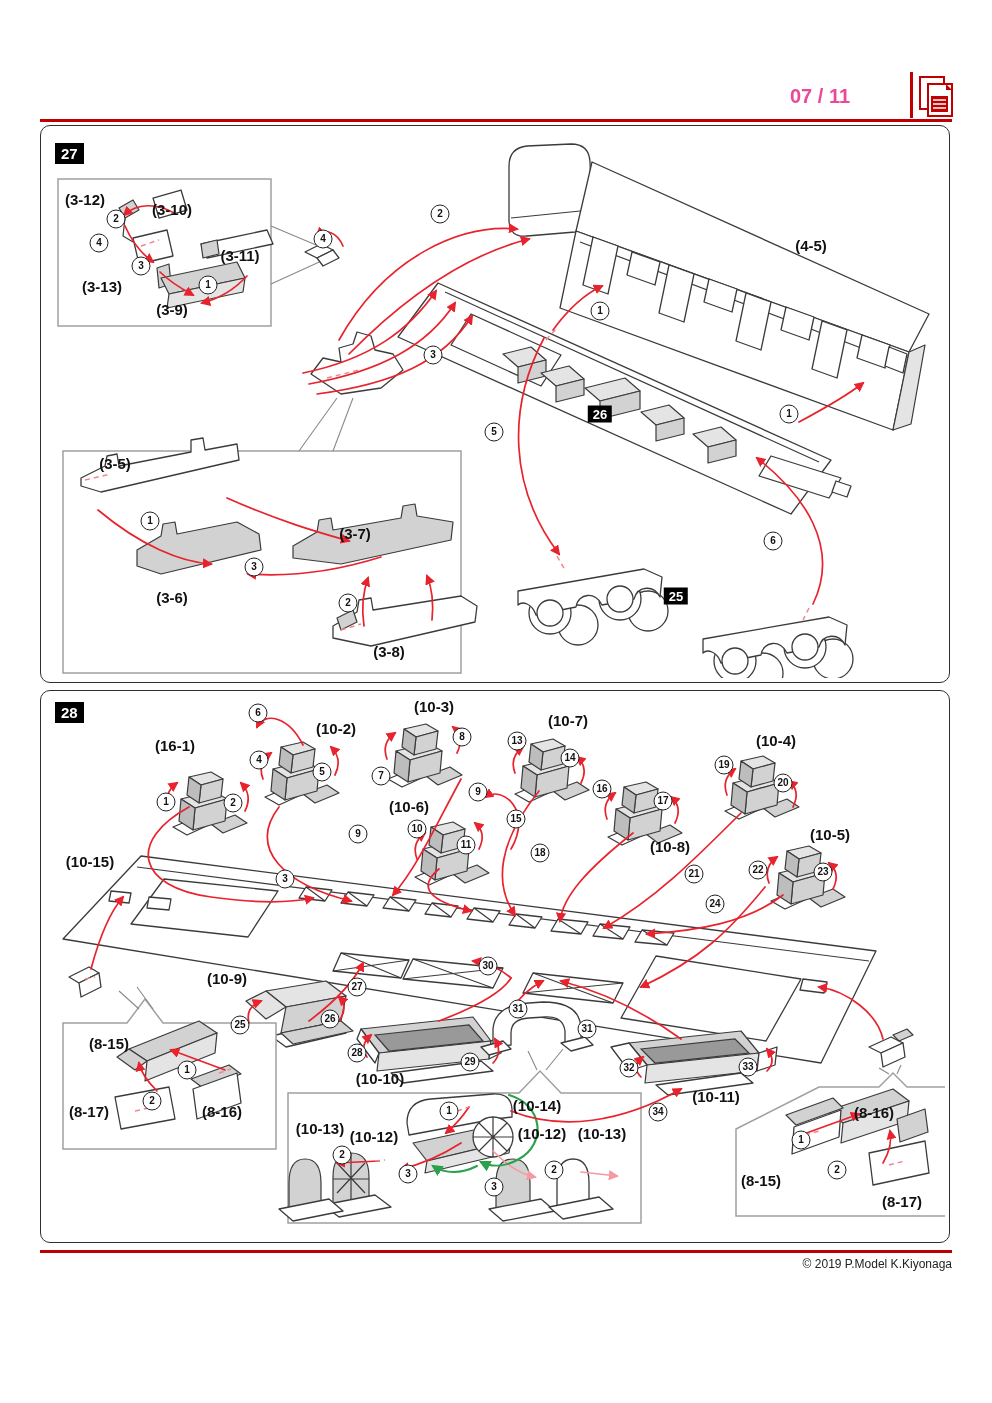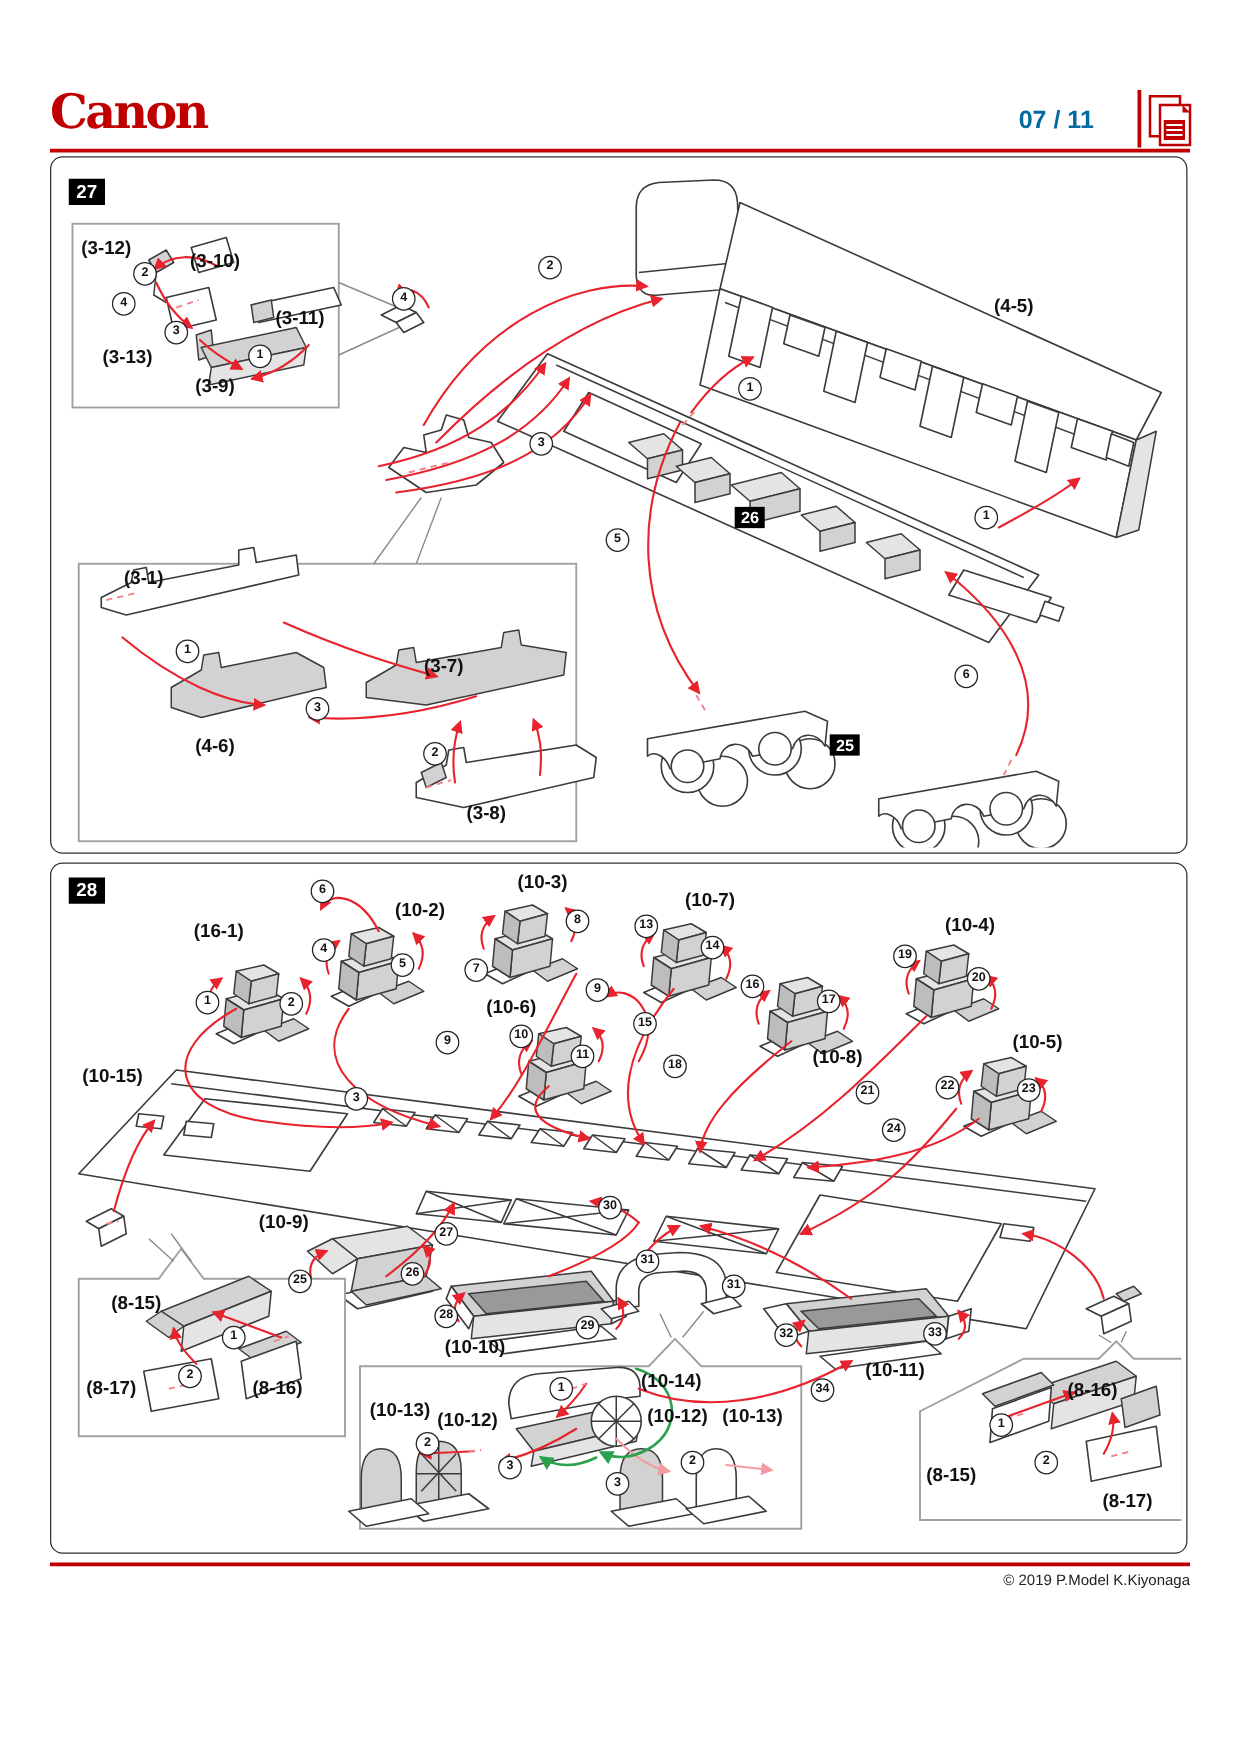--- a/index.html
+++ b/index.html
@@ -1,22 +1,22 @@
 <!DOCTYPE html>
 <html><head>
 <meta charset="utf-8">
 <style>
   html,body{margin:0;padding:0;background:#fff}
   #page{position:relative;width:992px;height:1403px;background:#fff;
         font-family:"Liberation Sans",sans-serif;overflow:hidden}
   .abs{position:absolute}
   .brand{position:absolute;left:40px;top:66px;font-family:"DejaVu Serif",serif;
          font-weight:bold;font-size:38px;color:#c00000;letter-spacing:-2px}
-  .pgind{position:absolute;left:790px;top:85px;width:110px;text-align:center;
-         font-weight:bold;font-size:20px;color:#0369a1}
+  .pgind{position:absolute;left:790px;top:85px;width:110px;text-align:left;
+         font-weight:bold;font-size:20px;color:#ec4899}
   .vline{position:absolute;left:910px;top:72px;width:3px;height:46px;background:#c00000}
   .hrule{position:absolute;left:40px;width:912px;height:3px;background:#c00000}
   .panel{position:absolute;left:40px;width:908px;border:1.8px solid #2f2f2f;
          border-radius:10px;background:#fff}
   .badge{position:absolute;background:#000;color:#fff;font-weight:bold;
          font-size:15px;padding:2px 6px;line-height:17px}
   .chip{position:absolute;background:#000;color:#fff;font-weight:bold;
         font-size:13px;padding:1px 5px;transform:translate(-50%,-50%);line-height:15px}
   .pl{position:absolute;font-weight:bold;font-size:15px;color:#111;
       transform:translate(-50%,-50%);white-space:nowrap}
@@ -37,21 +37,20 @@
   .ra{stroke:#e8232d;fill:none;stroke-width:1.7;stroke-linecap:round}
   .rd{stroke:#f0868c;fill:none;stroke-width:1.5;stroke-dasharray:5 4}
   .pa{stroke:#f49aa0;fill:none;stroke-width:1.7;stroke-linecap:round}
   .ga{stroke:#2aa24c;fill:none;stroke-width:2.1;stroke-linecap:round}
 </style>
 </head>
 <body>
 
 <div id="page">
 
-  <div class="brand">Canon</div>
   <div class="pgind">07 / 11</div>
   <div class="vline"></div>
   <svg class="abs" style="left:917px;top:74px" width="38" height="44" viewBox="0 0 38 44">
     <rect x="3" y="3" width="24" height="32" fill="#fff" stroke="#c00000" stroke-width="2"></rect>
     <path d="M11 10 h24 v32 h-24 z" fill="#fff" stroke="#c00000" stroke-width="2"></path>
     <path d="M29 10 l6 6 h-6 z" fill="#c00000"></path>
     <rect x="14" y="22" width="17" height="16" fill="#c00000"></rect>
     <path d="M16 26 h13 M16 30 h13 M16 34 h13" stroke="#fff" stroke-width="1.6"></path>
   </svg>
   <div class="hrule" style="top:119px"></div>
@@ -356,23 +355,23 @@
   <div class="badge" style="left:55px;top:702px">28</div>
   <div class="chip" style="left:600px;top:414px">26</div>
   <div class="chip" style="left:676px;top:596px">25</div>
 
   <span class="pl" style="left:85px;top:199px">(3-12)</span>
   <span class="pl" style="left:172px;top:209px">(3-10)</span>
   <span class="pl" style="left:240px;top:255px">(3-11)</span>
   <span class="pl" style="left:102px;top:286px">(3-13)</span>
   <span class="pl" style="left:172px;top:309px">(3-9)</span>
   <span class="pl" style="left:811px;top:245px">(4-5)</span>
-  <span class="pl" style="left:115px;top:463px">(3-1)</span>
+  <span class="pl" style="left:115px;top:463px">(3-5)</span>
   <span class="pl" style="left:355px;top:533px">(3-7)</span>
-  <span class="pl" style="left:172px;top:597px">(4-6)</span>
+  <span class="pl" style="left:172px;top:597px">(3-6)</span>
   <span class="pl" style="left:389px;top:651px">(3-8)</span>
 
   <span class="pl" style="left:175px;top:745px">(16-1)</span>
   <span class="pl" style="left:336px;top:728px">(10-2)</span>
   <span class="pl" style="left:434px;top:706px">(10-3)</span>
   <span class="pl" style="left:409px;top:806px">(10-6)</span>
   <span class="pl" style="left:568px;top:720px">(10-7)</span>
   <span class="pl" style="left:670px;top:846px">(10-8)</span>
   <span class="pl" style="left:776px;top:740px">(10-4)</span>
   <span class="pl" style="left:830px;top:834px">(10-5)</span>

